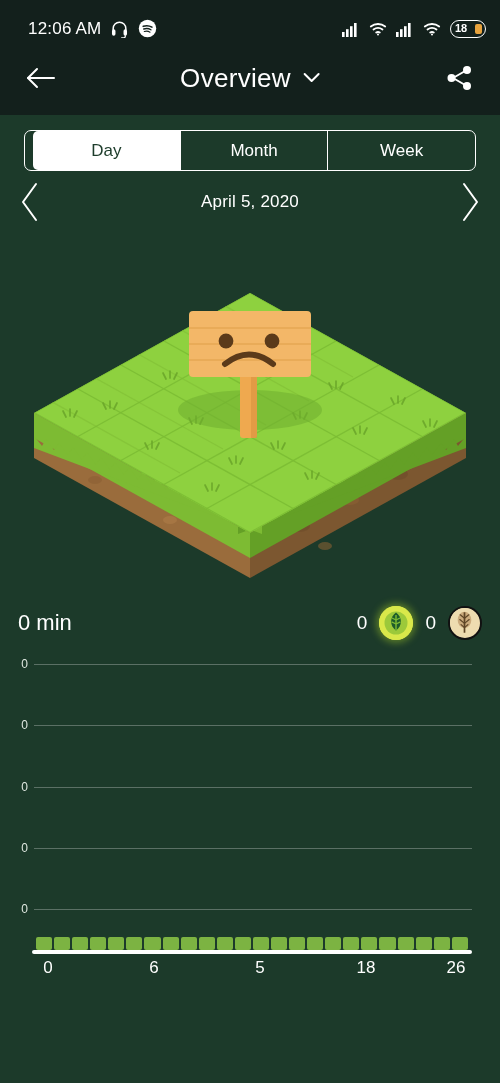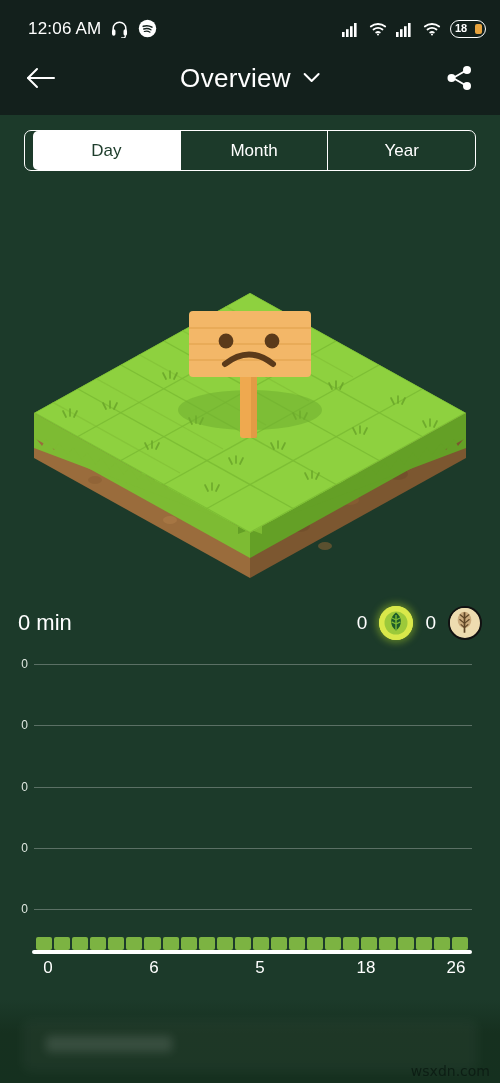--- a/index.html
+++ b/index.html
@@ -221,23 +221,36 @@
         <circle cx="7.5" cy="15" r="4" fill="#fff"></circle>
         <circle cx="23" cy="7" r="4" fill="#fff"></circle>
         <circle cx="23" cy="23" r="4" fill="#fff"></circle>
       </svg>
     </span>
   </div>
 
   <div class="seg">
     <div class="seg-item active">Day</div>
     <div class="seg-item">Month</div>
-    <div class="seg-item">Year</div>
-  </div>
-
+    <div class="seg-item">Week</div>
+  </div>
+
+  <div class="datenav">
+    <span class="date-prev">
+      <svg class="icon-svg" width="24" height="42" viewBox="0 0 24 42">
+        <path d="M18 3 L5 21 L18 39" fill="none" stroke="#fff" stroke-width="2" stroke-linecap="round" stroke-linejoin="round"></path>
+      </svg>
+    </span>
+    <span class="date-label">April 5, 2020</span>
+    <span class="date-next">
+      <svg class="icon-svg" width="24" height="42" viewBox="0 0 24 42">
+        <path d="M6 3 L19 21 L6 39" fill="none" stroke="#fff" stroke-width="2" stroke-linecap="round" stroke-linejoin="round"></path>
+      </svg>
+    </span>
+  </div>
 
   <div class="plot">
     <svg width="500" height="330" viewBox="0 0 500 330">
       <defs>
         <clipPath id="topclip">
           <polygon points="250,35 466,155 250,275 34,155"></polygon>
         </clipPath>
       </defs>
 
       <polygon points="34,155 250,275 250,320 34,200" fill="#9a6c3c"></polygon>
@@ -415,19 +428,14 @@
 
     <div class="xlabels">
       <span class="xlab" style="left:16px;">0</span>
       <span class="xlab" style="left:122px;">6</span>
       <span class="xlab" style="left:228px;">5</span>
       <span class="xlab" style="left:334px;">18</span>
       <span class="xlab" style="left:424px;">26</span>
     </div>
   </div>
 
-  <div class="bottom">
-    <div class="bottom-card"></div>
-    <div class="bottom-ghost"></div>
-    <span class="watermark">wsxdn.com</span>
-  </div>
 
 </div>
 
 </body></html>

